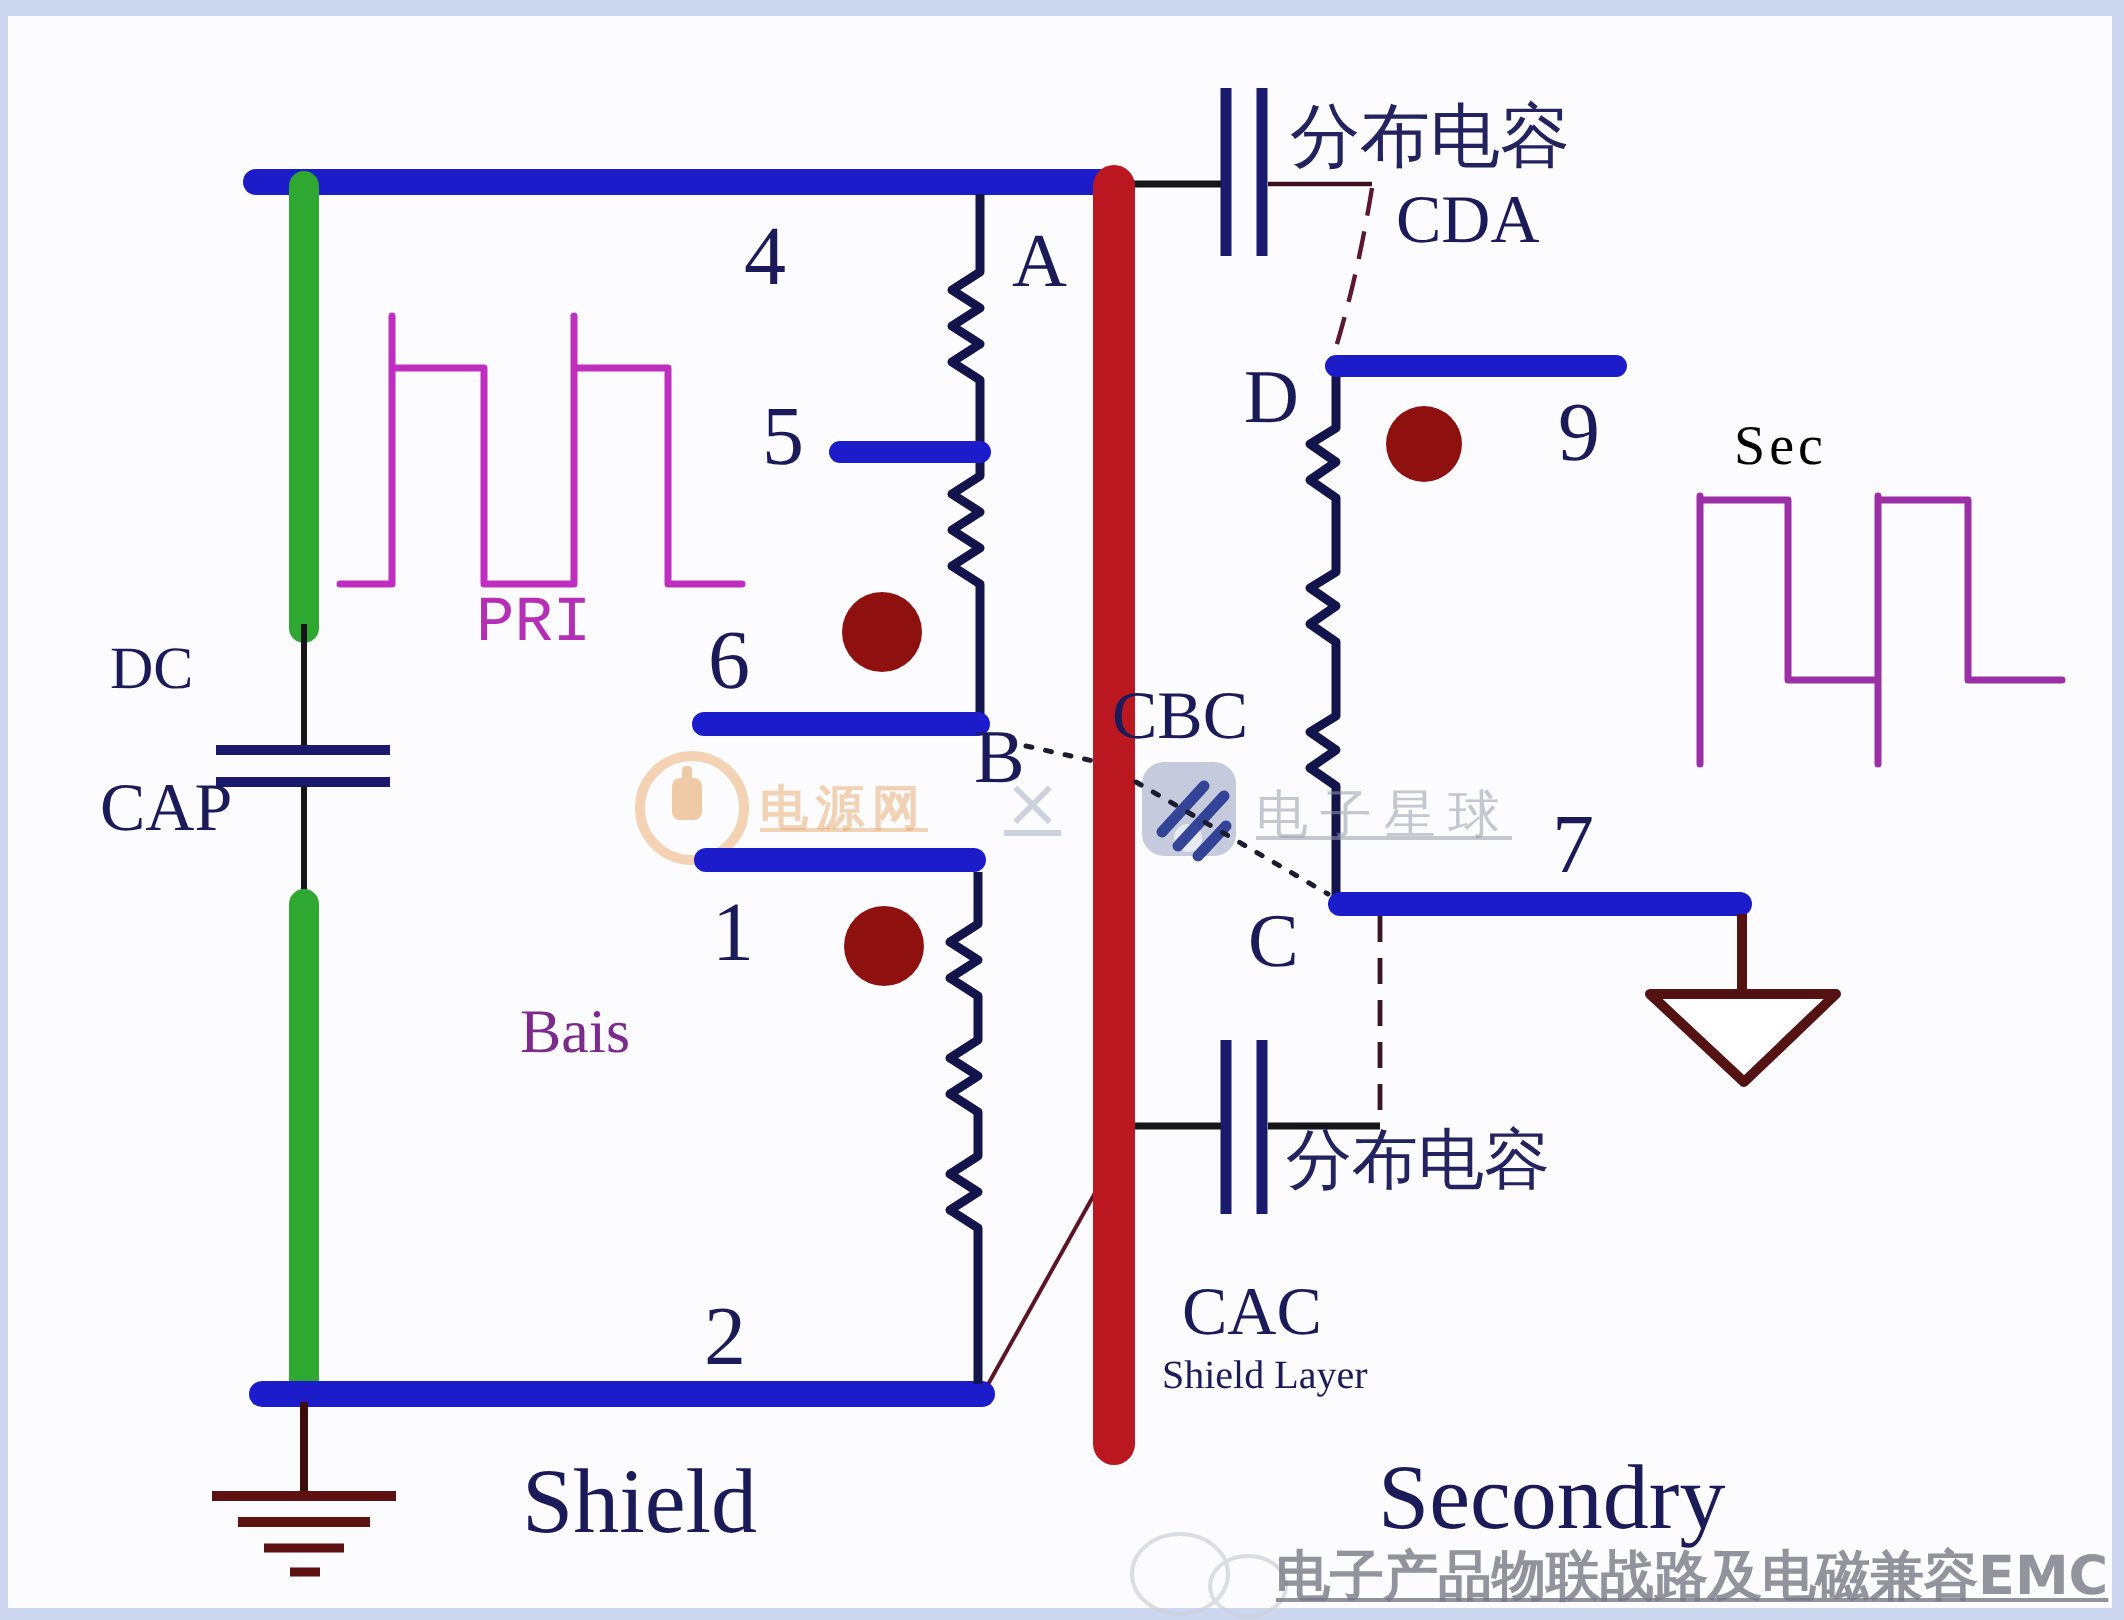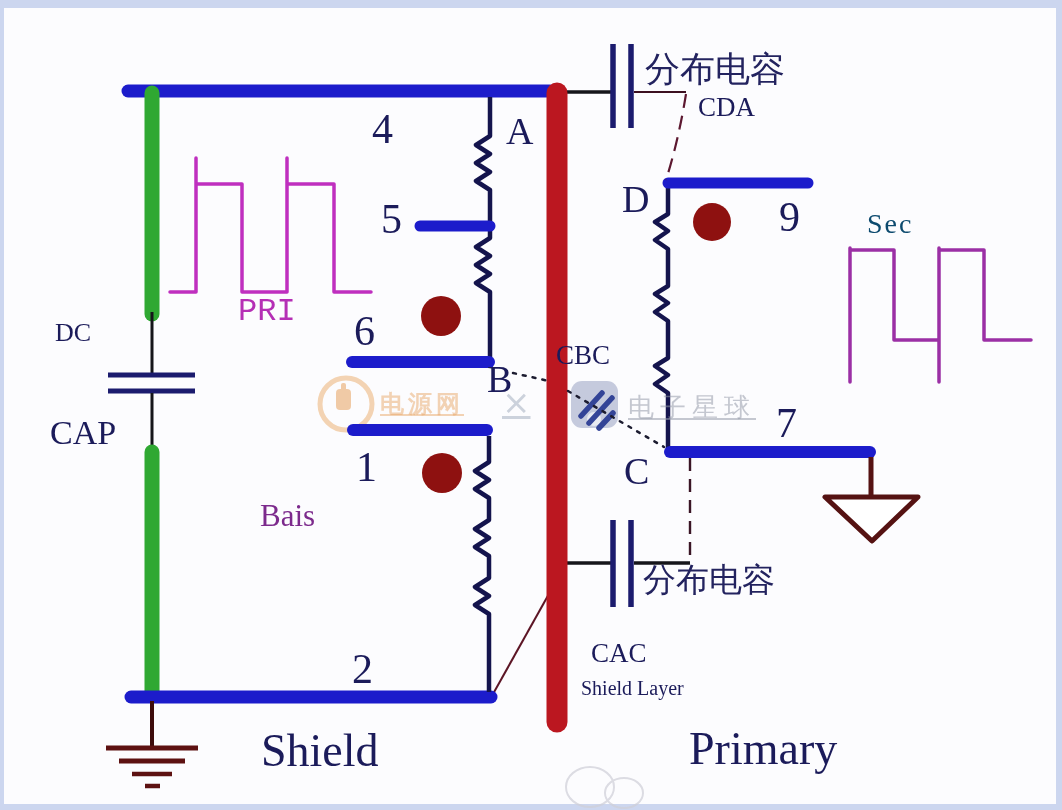--- a/index.html
+++ b/index.html
@@ -13,24 +13,24 @@
     background:#fcfcfe;
   }
   #gfx{position:absolute;left:0;top:0;}
   .lbl{
     position:absolute;color:#1b1b5a;line-height:1;white-space:nowrap;
     font-family:"Liberation Serif","DejaVu Serif",serif;
   }
   .cjk{font-family:"DejaVu Sans","Liberation Sans",sans-serif;font-weight:bold;color:#23235f;}
   .num{font-size:42px;}
   .term{font-size:38px;}
-  .capname{font-size:27px;}
+  .capname{font-size:34px;}
   .magenta{color:#b52fb5;}
   .purple{color:#7c2a8c;text-align:center;}
-  .secclr{color:#0c4a6e;text-align:center;}
+  .secclr{color:#000000;text-align:center;}
   .big{font-size:46px;}
   .wm{position:absolute;white-space:nowrap;text-decoration:underline;}
 </style>
 </head>
 <body>
 
 <div id="stage">
   <div id="canvas"></div>
 
   <svg id="gfx" width="1062" height="810" viewBox="0 0 1062 810">
@@ -120,22 +120,22 @@
       <line x1="568" y1="391" x2="664" y2="447"></line>
     </g>
 
     <g fill="#8e1110">
       <circle cx="441" cy="316" r="20"></circle>
       <circle cx="442" cy="473" r="20"></circle>
       <circle cx="712" cy="222" r="19"></circle>
     </g>
   </svg>
 
-  <div class="lbl" style="left:55px;top:320px;font-size:26px;">DC</div>
-  <div class="lbl" style="left:50px;top:416px;font-size:34px;">CAP</div>
+  <div class="lbl" style="left:55px;top:320px;font-size:30px;">DC</div>
+  <div class="lbl" style="left:50px;top:388px;font-size:34px;">CAP</div>
   <div class="lbl magenta" style="left:238px;top:296px;font-size:32px;font-family:Liberation Mono, monospace;">PRI</div>
   <div class="lbl purple" style="left:260px;top:500px;font-size:31px;">Bais</div>
 
   <div class="lbl num" style="left:372px;top:108px;">4</div>
   <div class="lbl num" style="left:381px;top:198px;">5</div>
   <div class="lbl num" style="left:354px;top:310px;">6</div>
   <div class="lbl num" style="left:356px;top:446px;">1</div>
   <div class="lbl num" style="left:352px;top:648px;">2</div>
   <div class="lbl num" style="left:779px;top:196px;">9</div>
   <div class="lbl num" style="left:776px;top:402px;">7</div>
@@ -146,19 +146,20 @@
   <div class="lbl term" style="left:624px;top:452px;">C</div>
 
   <div class="lbl cjk" style="left:645px;top:52px;font-size:35px;font-weight:normal;">分布电容</div>
   <div class="lbl capname" style="left:698px;top:94px;">CDA</div>
   <div class="lbl capname" style="left:556px;top:342px;">CBC</div>
   <div class="lbl cjk" style="left:643px;top:563px;font-size:33px;font-weight:normal;">分布电容</div>
   <div class="lbl capname" style="left:591px;top:608px;margin-top:32px;">CAC</div>
 
   <div class="lbl" style="left:581px;top:678px;font-size:20px;">Shield Layer</div>
   <div class="lbl big" style="left:261px;top:728px;">Shield</div>
-  <div class="lbl big" style="left:689px;top:726px;">Primary</div>
+  <div class="lbl big" style="left:689px;top:726px;">Secondry</div>
   <div class="lbl secclr" style="left:867px;top:210px;font-size:28px;letter-spacing:2px;">Sec</div>
 
   <div class="wm cjk" style="left:380px;top:388px;font-size:24px;color:rgba(230,160,90,0.45);letter-spacing:4px;">电源网</div>
   <div class="wm" style="left:502px;top:382px;font-size:34px;color:#ccd2dc;font-family:'DejaVu Sans',sans-serif;">×</div>
   <div class="wm cjk" style="left:628px;top:390px;font-size:26px;color:rgba(150,155,170,0.55);letter-spacing:6px;font-weight:normal;">电子星球</div>
+  <div class="wm cjk" style="left:638px;top:770px;font-size:27px;color:rgba(118,120,132,0.8);">电子产品物联战路及电磁兼容EMC</div>
 </div>
 
 </body></html>

